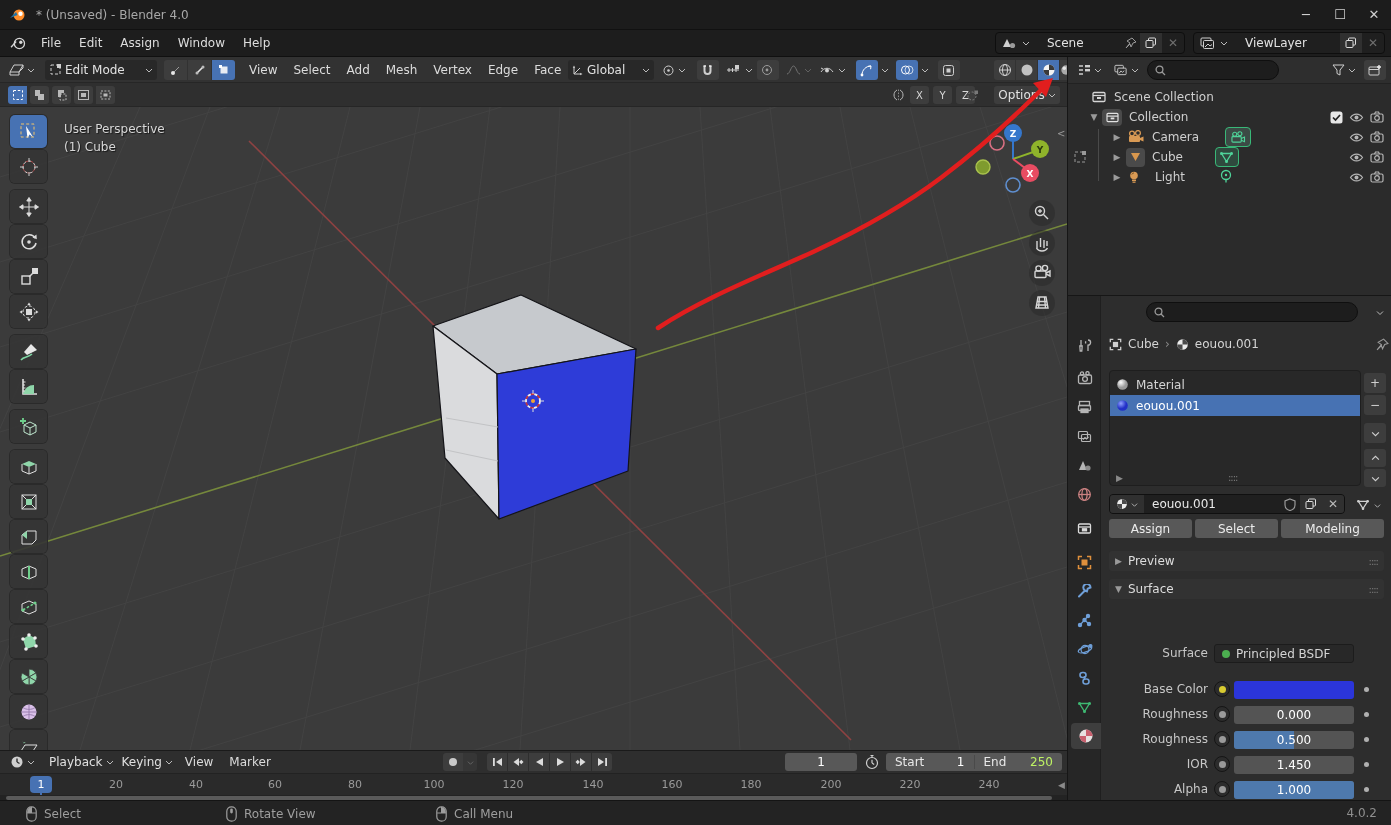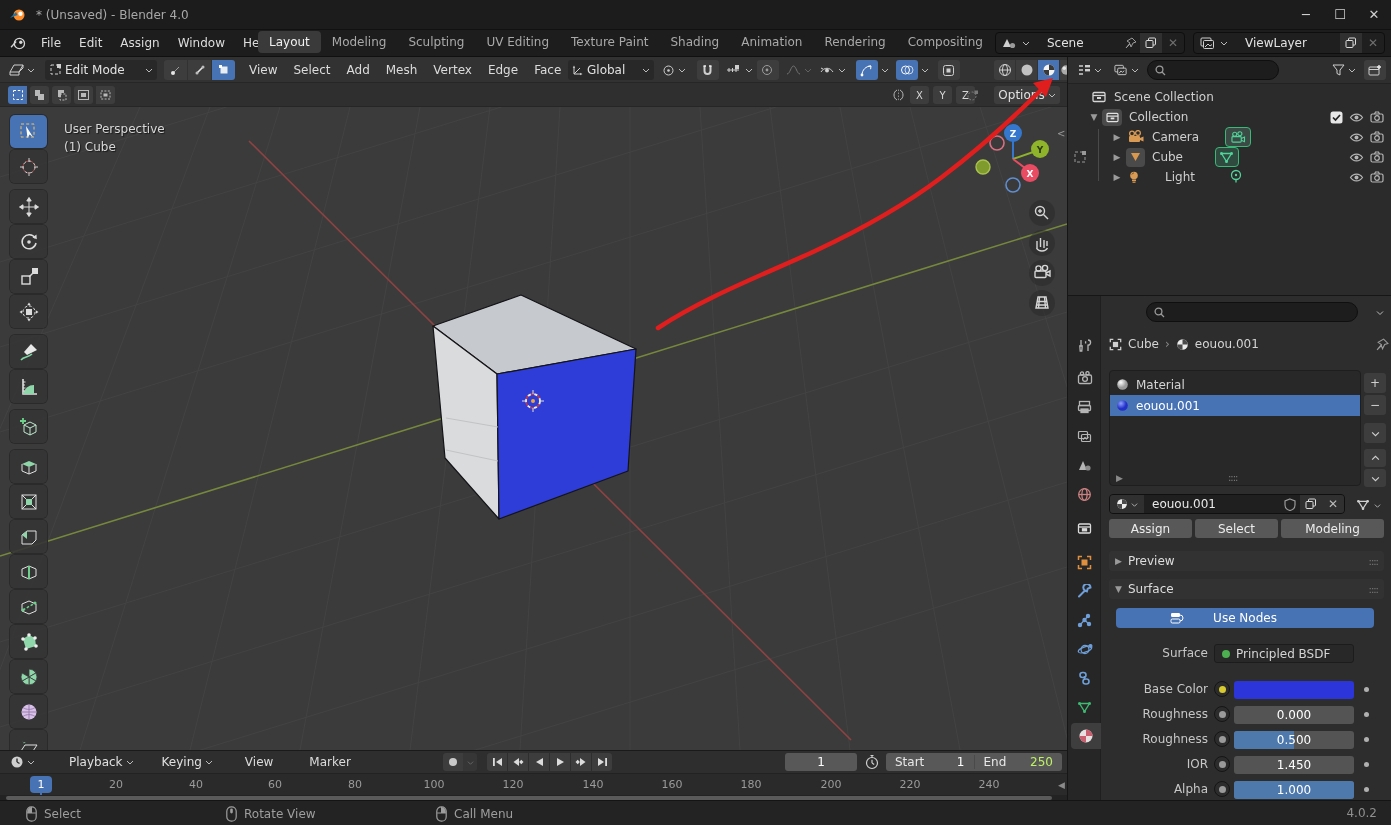--- a/index.html
+++ b/index.html
@@ -69,21 +69,21 @@
   .socket i { width:7px; height:7px; border-radius:50%; background:#9a9a9a; display:block; }
   .socket i.yellow { background:#d8cb31; }
   .deco-dot { position:absolute; width:5px; height:5px; border-radius:50%; background:#b0b0b0; }
   .panel-hdr { position:absolute; left:41px; width:275px; height:20px; background:#323232; border-radius:3px; display:flex; align-items:center; color:#dedede; gap:6px; padding:0 6px; }
   .grip { color:#7a7a7a; letter-spacing:-1px; font-size:10px; margin-left:auto; }
   .side-btn { position:absolute; left:296px; width:22px; background:#3d3d3d; border-radius:3px; color:#cfcfcf; display:flex; align-items:center; justify-content:center; }
   .act-btn { position:absolute; top:223px; height:19px; background:#585858; border-radius:3px; color:#ececec; display:flex; align-items:center; justify-content:center; }
 
   
   #timeline { left:0; top:750px; width:1067px; height:50px; background:#2e2e2e; border-top:1px solid #1a1a1a; }
-  #tl-header { position:absolute; left:0; top:0; width:1067px; height:22px;gap:20px; }
+  #tl-header { position:absolute; left:0; top:0; width:1067px; height:22px; }
   #tl-ruler { position:absolute; left:0; top:22px; width:1067px; height:22px; background:#2a2a2a; border-top:1px solid #222; }
   .tick { position:absolute; top:4px; width:34px; text-align:center; color:#9a9a9a; font-size:11px; }
   .transport-btn { width:20px; height:18px; background:#3d3d3d; display:flex; align-items:center; justify-content:center; }
   #tl-scroll { position:absolute; left:0; top:44px; width:1067px; height:6px; background:#232323; }
 
   
   #statusbar { left:0; top:800px; width:1391px; height:25px; background:#232323; border-top:1px solid #141414; }
   .hint { position:absolute; top:0; height:25px; display:flex; align-items:center; gap:7px; color:#9e9e9e; }
 
   .chev { width:8px; height:8px; }
@@ -114,32 +114,20 @@
         <circle cx="11.5" cy="5.7" r="1.8" fill="#d8d8d8"></circle>
         <path d="M1,11 L6.5,4.8" stroke="#d8d8d8" stroke-width="1.4"></path>
       </svg>
   </span>
   <div class="flex" style="margin-left:6px">
     <span class="menu-item">File</span>
     <span class="menu-item">Edit</span>
     <span class="menu-item">Assign</span>
     <span class="menu-item">Window</span>
     <span class="menu-item">Help</span>
-  </div>
-  <div class="flex abs" style="left:258px; top:1px">
-    <span class="ws-tab active">Layout</span>
-    <span class="ws-tab">Modeling</span>
-    <span class="ws-tab">Sculpting</span>
-    <span class="ws-tab">UV Editing</span>
-    <span class="ws-tab">Texture Paint</span>
-    <span class="ws-tab">Shading</span>
-    <span class="ws-tab">Animation</span>
-    <span class="ws-tab">Rendering</span>
-    <span class="ws-tab">Compositing</span>
-    <span class="ws-tab">Geometry N</span>
   </div>
   <div class="id-widget abs" style="left:995px; top:2px; width:190px">
     <span class="icon" style="width:26px">
       <svg width="16" height="12" viewBox="0 0 16 12">
           <path d="M2,10 L6,2 10,10 Z" fill="#cfcfcf"></path>
           <circle cx="11.5" cy="8.5" r="2.6" fill="#9a9a9a"></circle>
         </svg>
     </span>
     <span class="icon chev">
         <svg width="8" height="8" viewBox="0 0 8 8">
@@ -858,21 +846,21 @@
   <div class="ol-row" style="top:110px">
     <span class="ol-caret" style="margin-left:43px">▶</span>
     <span class="icon" style="margin-left:4px">
         <svg width="14" height="14" viewBox="0 0 14 14">
           <circle cx="7" cy="5.5" r="3.8" fill="#d99a54"></circle>
           <rect x="5" y="9.5" width="4" height="1.6" fill="#d99a54"></rect>
           <rect x="5.5" y="11.6" width="3" height="1.2" fill="#d99a54"></rect>
           <path d="M4.8,4.5 a2.4,2.4 0 0 1 2.2,-1.6" stroke="#7a5426" fill="none"></path>
         </svg>
       </span>
-    <span style="margin-left:24px">Light</span>
+    <span style="margin-left:14px">Light</span>
     <span class="icon" style="margin-left:34px">
         <svg width="14" height="16" viewBox="0 0 14 16">
           <circle cx="7" cy="6" r="4.5" fill="none" stroke="#4fd49a" stroke-width="1.3"></circle>
           <circle cx="7" cy="6" r="1.2" fill="#4fd49a"></circle>
           <path d="M7,10.5 v3" stroke="#4fd49a" stroke-width="1.3"></path>
         </svg>
       </span>
     <span class="ol-right">
       <span class="icon">
           <svg width="15" height="11" viewBox="0 0 15 11">
@@ -1154,30 +1142,20 @@
     <span style="color:#9a9a9a; font-size:9px">▶</span>
     <span>Preview</span>
     <span class="grip">::::</span>
   </div>
   <div class="panel-hdr" style="top:283px">
     <span style="color:#9a9a9a; font-size:9px">▼</span>
     <span>Surface</span>
     <span class="grip">::::</span>
   </div>
 
-  <div class="flex abs" style="left:48px; top:312px; width:258px; height:20px; background:#4772b3; border-radius:4px; color:#fff; justify-content:center">
-    <span class="icon abs" style="left:54px">
-        <svg width="14" height="12" viewBox="0 0 14 12">
-          <rect x="1" y="1" width="9" height="4" rx="1.3" fill="#fff"></rect>
-          <rect x="1" y="7" width="9" height="4" rx="1.3" fill="none" stroke="#fff"></rect>
-          <path d="M10,3 a3,3 0 0 1 0,6" fill="none" stroke="#fff"></path>
-        </svg>
-      </span>
-    <span>Use Nodes</span>
-  </div>
 
   <span class="plabel" style="left:0; top:350px; width:140px">Surface</span>
   <div class="flex abs" style="left:146px; top:348px; width:140px; height:19px; background:#282828; border:1px solid #1c1c1c; border-radius:3px; gap:6px; padding:0 7px">
     <span style="width:8px; height:8px; border-radius:50%; background:#4caf50; display:inline-block"></span>
     <span>Principled BSDF</span>
   </div>
 
   <span class="plabel" style="left:0; top:386px; width:140px">Base Color</span>
   <span class="socket" style="left:146px; top:385px">
       <i class="yellow"></i>

